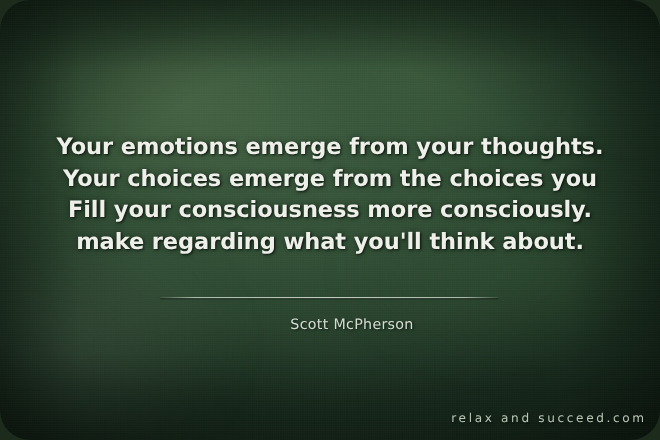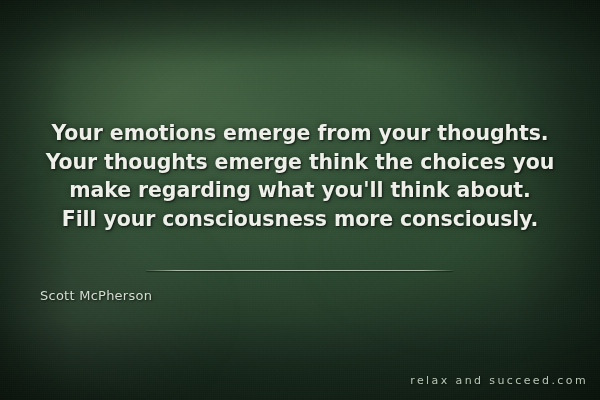--- a/index.html
+++ b/index.html
@@ -8,20 +8,21 @@
     background: #1d2b1d;
   }
   #canvas {
     position: relative;
     width: 600px;
     height: 400px;
     overflow: hidden;
     font-family: "DejaVu Sans", sans-serif;
     background-color: #2a4430;
     user-select: none;
+    border-radius: 27px;
   }
 
   
   .bg-layer {
     position: absolute;
     inset: 0;
   }
   .bg-base {
     background:
       radial-gradient(ellipse 70% 60% at 42% 34%, #3d5c40 0%, #335037 42%, #27402c 72%, #1f3525 100%);
@@ -94,20 +95,21 @@
       rgba(205,216,201,0.78) 90%,
       rgba(196,208,192,0.10) 100%);
     box-shadow: 0 1px 1px rgba(10,20,12,0.55);
   }
 
   .attribution {
     position: absolute;
     top: 288px;
     left: 0;
     right: 0;
+    text-align: center;
     font-size: 13px;
     color: #d5dcd2;
     letter-spacing: 0.25px;
     text-shadow: 1px 1px 2px rgba(8,18,10,0.75);
     margin-left: 40px;
   }
 
   .footer {
     position: absolute;
     right: 12px;
@@ -127,23 +129,23 @@
   <div class="bg-layer bg-blob-a"></div>
   <div class="bg-layer bg-blob-b"></div>
   <div class="bg-layer bg-dark-edges"></div>
   <div class="bg-layer bg-vignette"></div>
   <div class="bg-layer bg-grain"></div>
 
   <div class="content">
 
     <div class="quote-block">
       <div class="quote-line">Your emotions emerge from your thoughts.</div>
-      <div class="quote-line">Your thoughts emerge think the choices you</div>
+      <div class="quote-line">Your choices emerge from the choices you</div>
+      <div class="quote-line">Fill your consciousness more consciously.</div>
       <div class="quote-line">make regarding what you'll think about.</div>
-      <div class="quote-line">Fill your consciousness more consciously.</div>
     </div>
 
     <div class="divider"></div>
 
     <div class="attribution">Scott McPherson</div>
 
     <div class="footer">relax and succeed.com</div>
 
   </div>
 </div>

